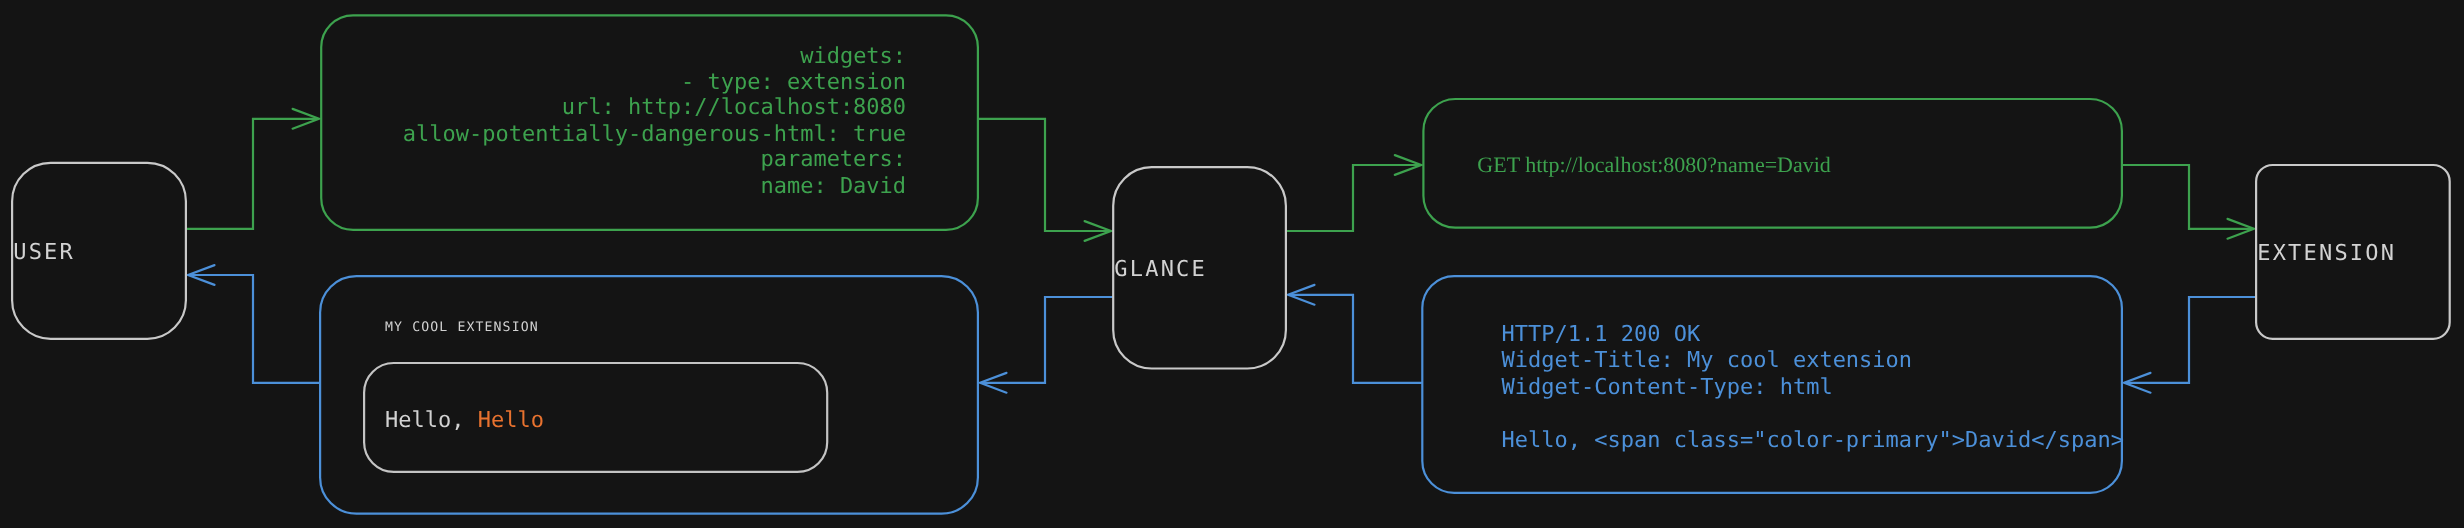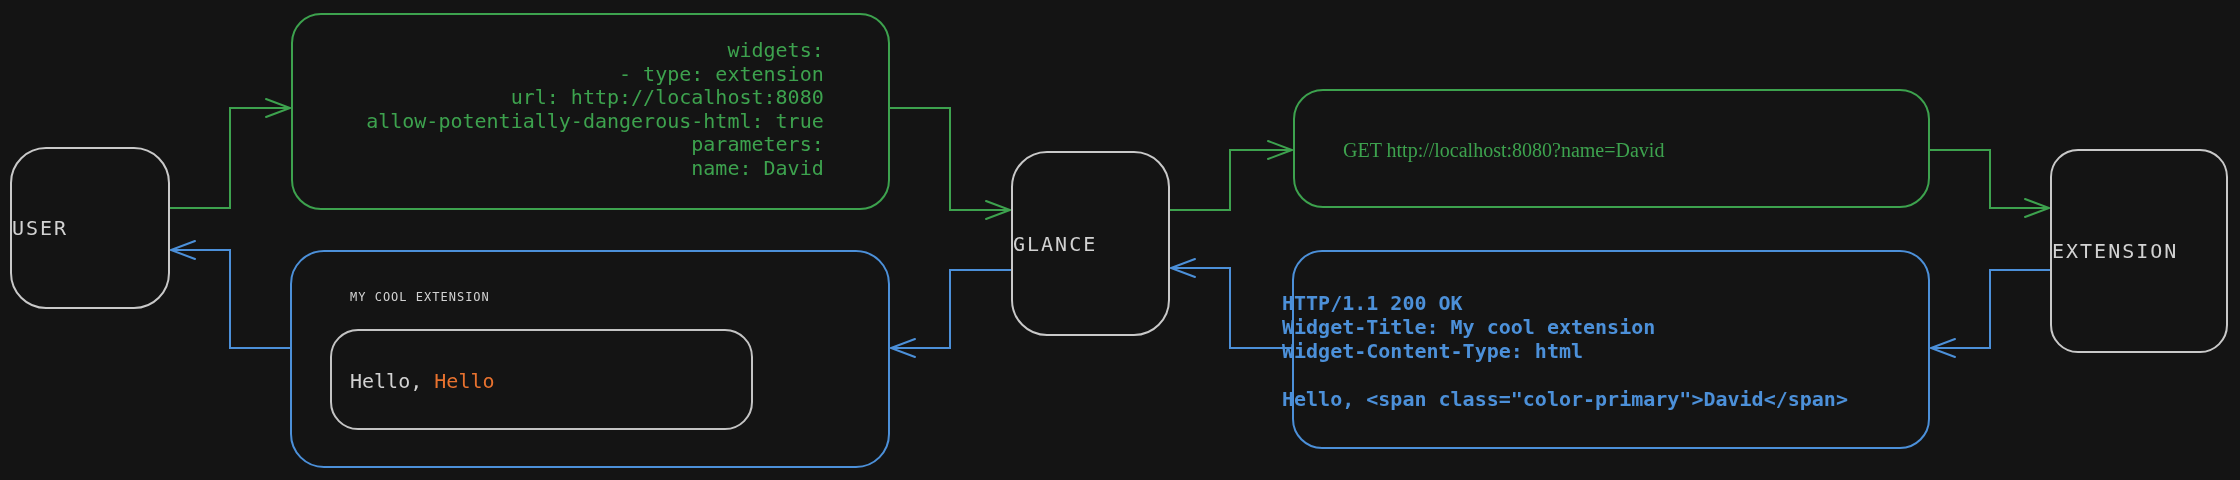--- a/index.html
+++ b/index.html
@@ -23,38 +23,38 @@
   .node{
     border:2px solid var(--node-border);
     border-radius:36px;
     display:flex;align-items:center;
     color:var(--text-light);
     font-size:20px;letter-spacing:2px;
     background:var(--background);
   }
   #node-user{left:10px;top:147px;width:160px;height:162px;}
   #node-glance{left:1011px;top:151px;width:159px;height:185px;}
-  #node-extension{left:2050px;top:149px;width:178px;height:204px;border-radius:28px;}
+  #node-extension{left:2050px;top:149px;width:178px;height:160px;border-radius:16px;}
   
   .box{border-radius:30px;background:var(--background);}
   #config-box{left:291px;top:13px;width:599px;height:197px;border:2px solid var(--green);}
   #request-box{left:1293px;top:89px;width:637px;height:119px;border:2px solid var(--green);}
   #response-box{left:1292px;top:250px;width:638px;height:199px;border:2px solid var(--blue);}
   #widget-box{left:290px;top:250px;width:600px;height:218px;border:2px solid var(--blue);border-radius:34px;}
   #widget-preview-box{left:330px;top:329px;width:423px;height:101px;border:2px solid #c4c4c4;border-radius:28px;}
   
   pre.code{
     margin:0;padding:0;
     font-family:inherit;
     font-size:20px;
     white-space:pre;
   }
   #config-code{left:318px;top:39px;line-height:23.5px;color:var(--green);text-align:right;}
   #request-code{left:1343px;top:138px;line-height:24px;color:var(--green);font-family:Liberation Serif, serif;}
-  #response-code{left:1282px;top:291px;line-height:24px;color:var(--blue);font-weight:bold;}
+  #response-code{left:1365px;top:291px;line-height:24px;color:var(--blue);}
   #widget-title{left:350px;top:290px;font-size:12px;letter-spacing:1px;color:var(--text-light);}
   #widget-greeting{left:350px;top:369px;font-size:20px;color:var(--text-light);white-space:pre;}
   #greeting-name{color:var(--orange);}
   
   #connectors{position:absolute;left:0;top:0;pointer-events:none;}
   #connectors path{fill:none;stroke-width:2px;stroke-linecap:round;stroke-linejoin:miter;}
   #connectors .g{stroke:var(--green);}
   #connectors .b{stroke:var(--blue);}
 </style>
 </head>

